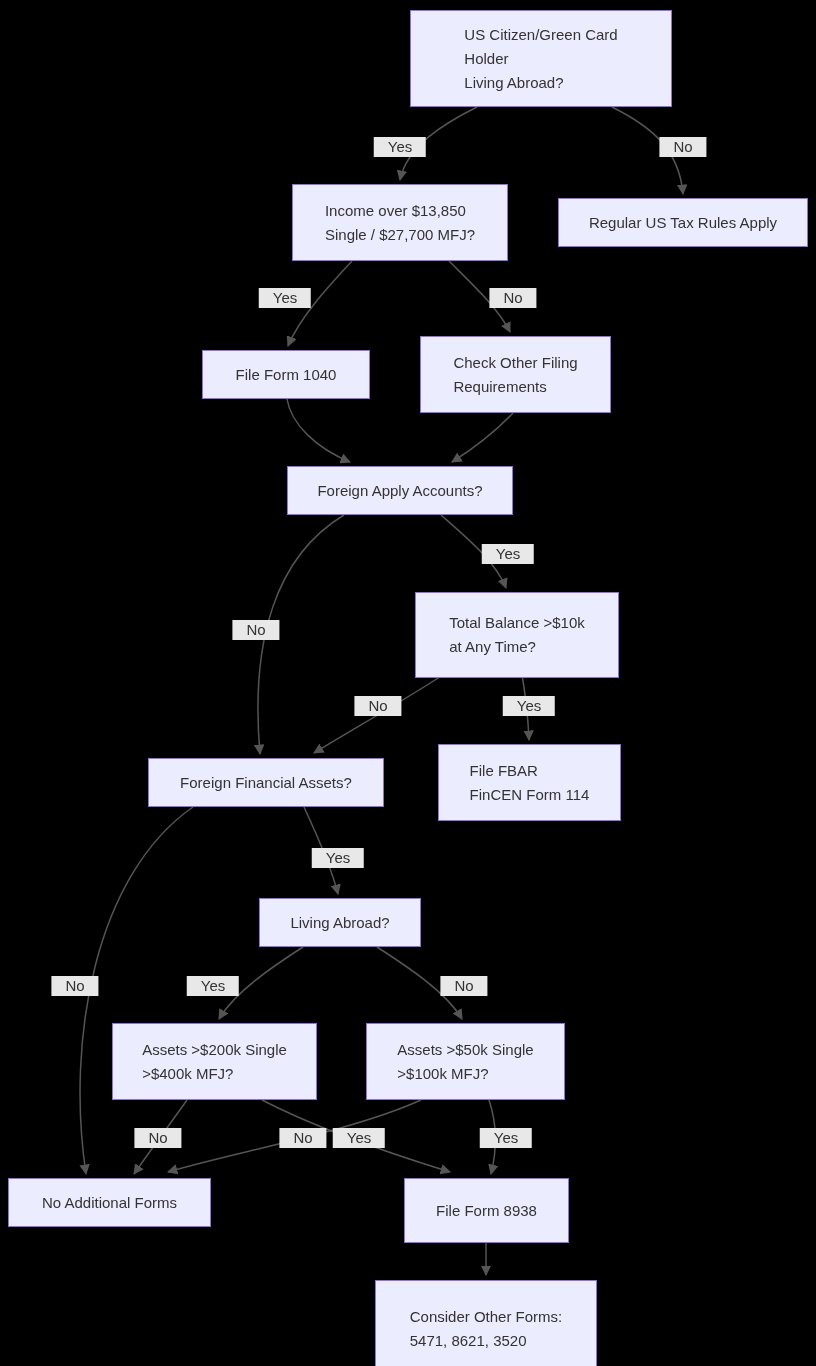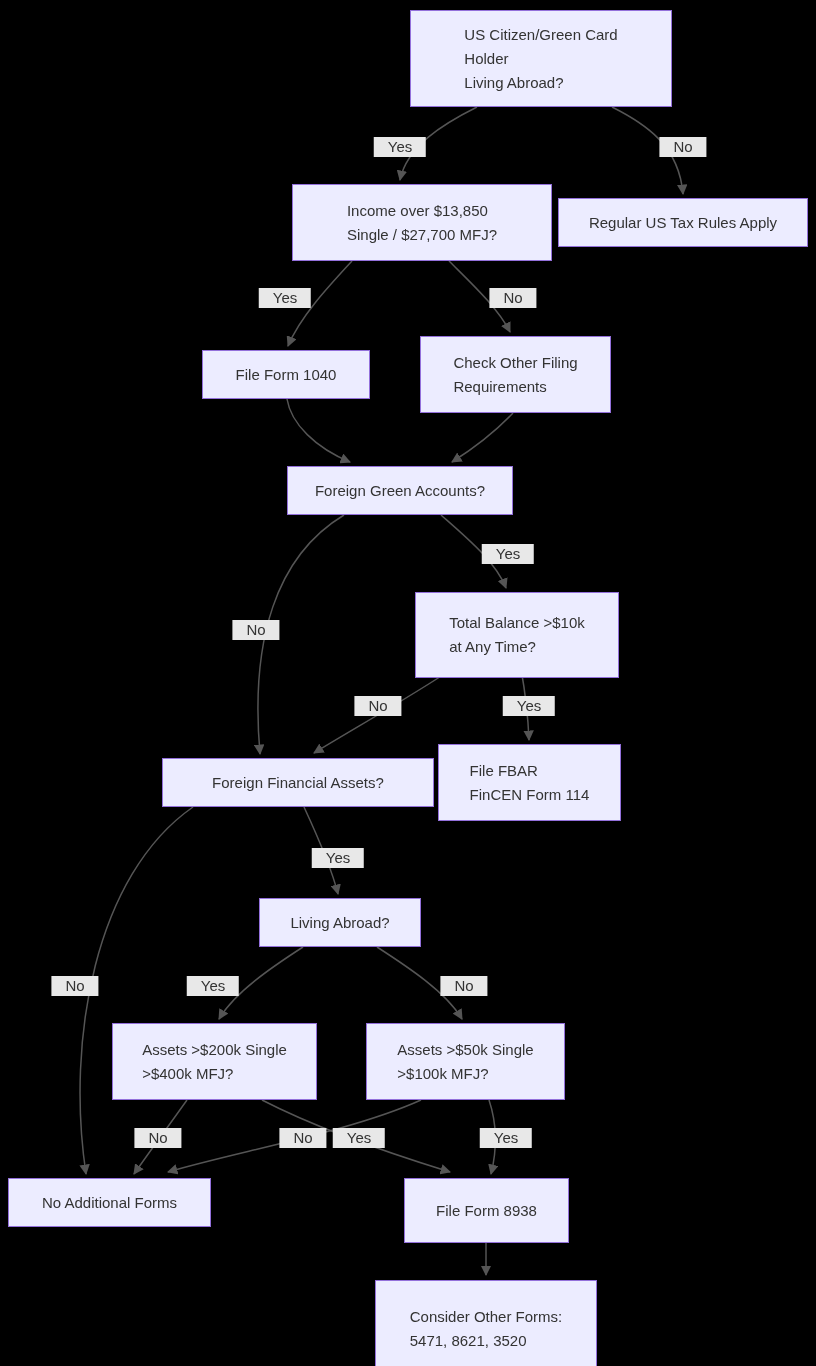--- a/index.html
+++ b/index.html
@@ -67,32 +67,32 @@
     <path class="edge" d="M 187 1100 C 170 1124 150 1151 134 1174" marker-end="url(#arrowhead)"></path>
     <path class="edge" d="M 262 1100 C 320 1130 395 1155 450 1172" marker-end="url(#arrowhead)"></path>
     <path class="edge" d="M 421 1100 C 350 1132 235 1152 168 1172" marker-end="url(#arrowhead)"></path>
     <path class="edge" d="M 489 1100 C 497 1124 497 1150 491 1174" marker-end="url(#arrowhead)"></path>
     <path class="edge" d="M 486 1227 L 486 1275" marker-end="url(#arrowhead)"></path>
   </svg>
 
   <div class="node" style="left:410px;top:10px;width:262px;height:97px">US Citizen/Green Card
 Holder
 Living Abroad?</div>
-  <div class="node" style="left:292px;top:184px;width:260px;height:77px">Income over $13,850
+  <div class="node" style="left:292px;top:184px;width:216px;height:77px">Income over $13,850
 Single / $27,700 MFJ?</div>
   <div class="node" style="left:558px;top:198px;width:250px;height:49px">Regular US Tax Rules Apply</div>
   <div class="node" style="left:202px;top:350px;width:168px;height:49px">File Form 1040</div>
   <div class="node" style="left:420px;top:336px;width:191px;height:77px">Check Other Filing
 Requirements</div>
-  <div class="node" style="left:287px;top:466px;width:226px;height:49px">Foreign Green Accounts?</div>
+  <div class="node" style="left:287px;top:466px;width:226px;height:49px">Foreign Apply Accounts?</div>
   <div class="node" style="left:415px;top:592px;width:204px;height:86px">Total Balance &gt;$10k
 at Any Time?</div>
   <div class="node" style="left:438px;top:744px;width:183px;height:77px">File FBAR
 FinCEN Form 114</div>
-  <div class="node" style="left:162px;top:758px;width:272px;height:49px">Foreign Financial Assets?</div>
+  <div class="node" style="left:148px;top:758px;width:236px;height:49px">Foreign Financial Assets?</div>
   <div class="node" style="left:259px;top:898px;width:162px;height:49px">Living Abroad?</div>
   <div class="node" style="left:112px;top:1023px;width:205px;height:77px">Assets &gt;$200k Single
 &gt;$400k MFJ?</div>
   <div class="node" style="left:366px;top:1023px;width:199px;height:77px">Assets &gt;$50k Single
 &gt;$100k MFJ?</div>
   <div class="node" style="left:8px;top:1178px;width:203px;height:49px">No Additional Forms</div>
   <div class="node" style="left:404px;top:1178px;width:165px;height:65px">File Form 8938</div>
   <div class="node" style="left:375px;top:1280px;width:222px;height:97px">Consider Other Forms:
 5471, 8621, 3520</div>
 

